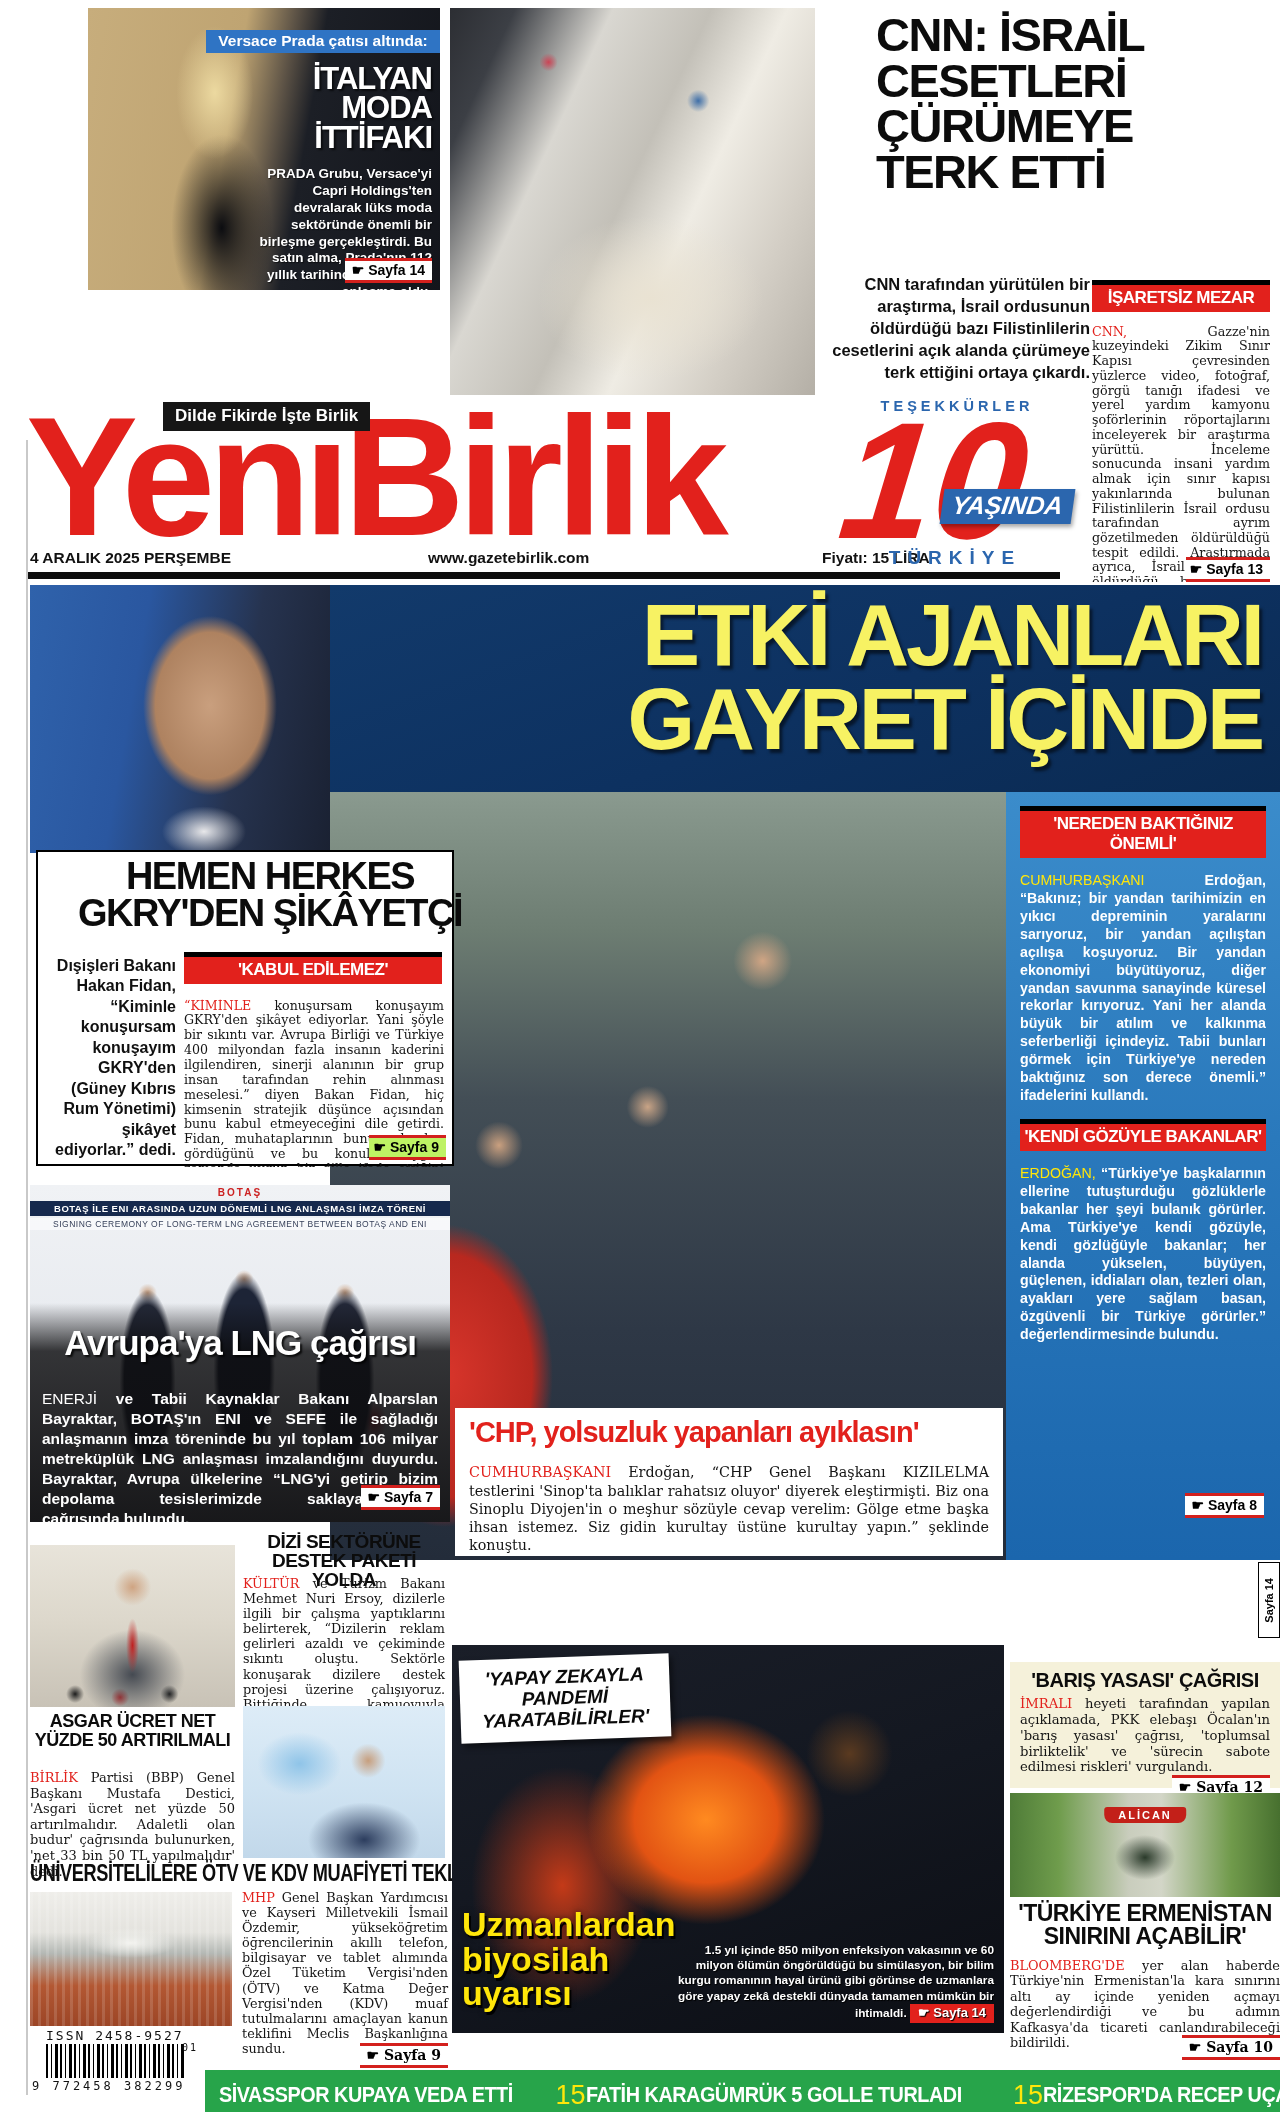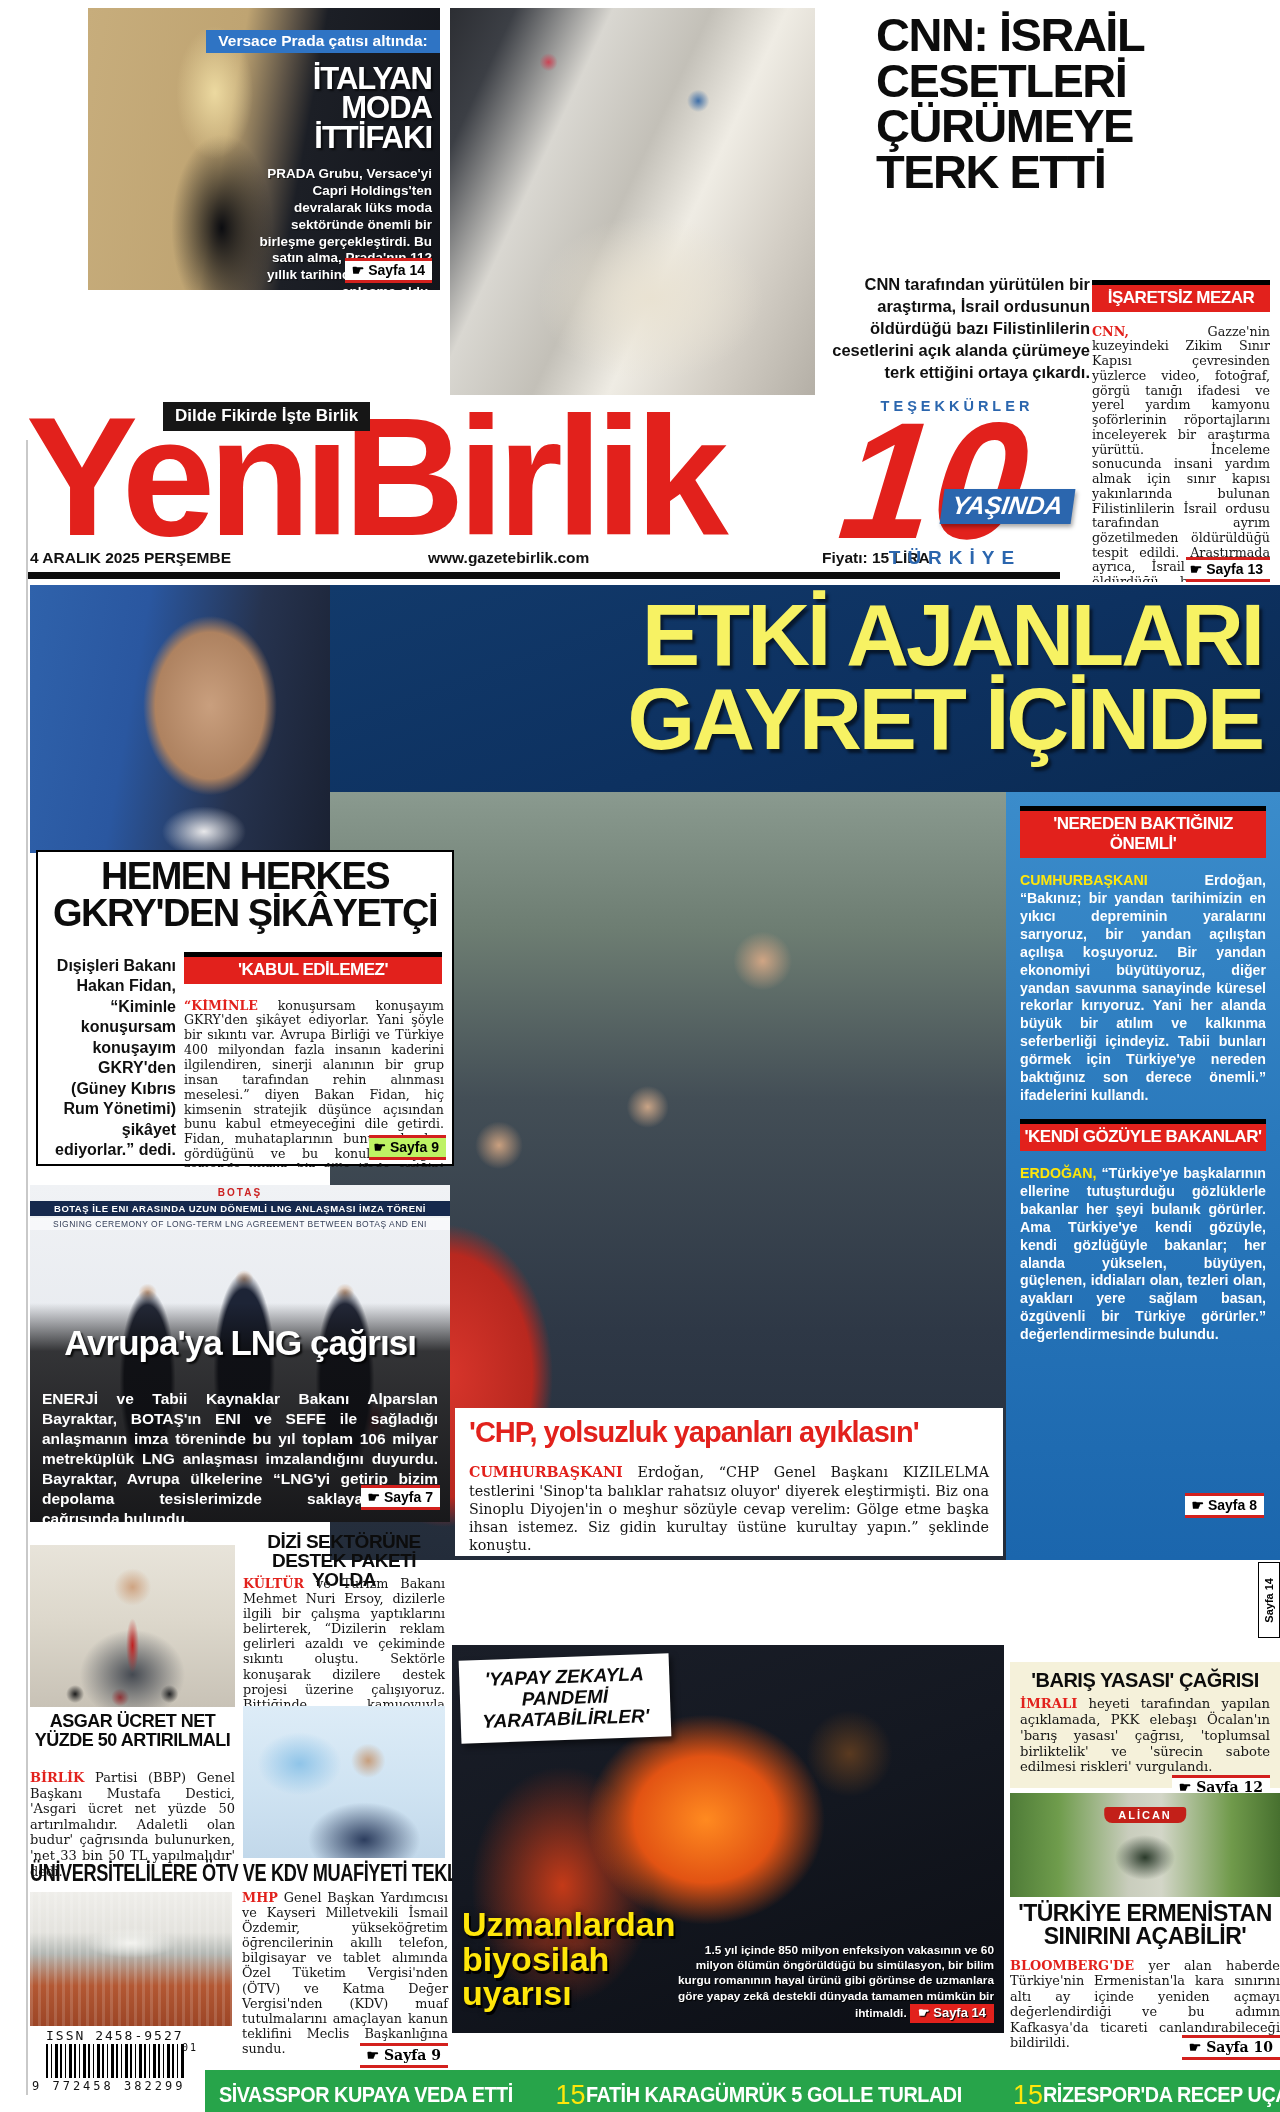--- a/index.html
+++ b/index.html
@@ -1,21 +1,21 @@
 <!DOCTYPE html>
 <html><head>
 <meta charset="utf-8">
 <style>
   html,body{margin:0;padding:0;background:#e9e9e9;}
   #page{position:relative;width:1280px;height:2112px;background:#fff;overflow:hidden;
         font-family:"Liberation Sans",sans-serif;color:#111;margin:0 auto;}
   .abs{position:absolute;}
   .photo{position:absolute;overflow:hidden;}
   .serif{font-family:"DejaVu Serif","Liberation Serif",serif;text-align:justify;color:#151515;}
-  .lead{color:#e2211c;font-weight:bold;}
+  .lead{color:#e2211c;font-weight:normal;}
   .hl{font-weight:bold;white-space:pre-line;}
   .pgref{display:inline-block;background:#fff;border-top:3px solid #d3201d;border-bottom:3px solid #d3201d;
          padding:0 7px;font-weight:bold;font-size:14px;color:#000;white-space:nowrap;line-height:1.35;}
   .pgref-red{display:inline-block;background:#e2211c;color:#fff;padding:1px 8px;font-weight:bold;font-size:13px;white-space:nowrap;}
   .redlabel{background:#e2211c;color:#fff;font-weight:bold;text-align:center;border-top:5px solid #000;
             font-size:17px;letter-spacing:-0.5px;padding:3px 4px 4px;}
   .ptr{font-weight:bold;}
   
   #versace{left:88px;top:8px;width:352px;height:282px;
     background:
@@ -80,21 +80,21 @@
   #blue-col{left:1006px;top:792px;width:274px;height:768px;
     background:linear-gradient(180deg,#3b8ccb 0%,#2a79bc 45%,#1b66ad 100%);
     padding:14px;box-sizing:border-box;}
   #main-deck{margin-top:28px;font-family:"DejaVu Serif",serif;font-weight:bold;color:#fff;
     font-size:21px;line-height:1.25;text-align:right;text-shadow:1px 2px 2px rgba(0,0,0,.45);}
   .bluebody{color:#fff;font-weight:bold;font-size:14.2px;line-height:1.26;text-align:justify;}
   #main-ref{position:absolute;right:16px;bottom:42px;}
   
   #gkry{left:36px;top:850px;width:414px;height:312px;border:2px solid #000;background:#fff;}
   #gkry-hl{position:absolute;left:0;top:6px;width:100%;text-align:center;font-size:38px;
-    line-height:0.98;letter-spacing:-1.5px;color:#0c0c0c;}
+    line-height:0.98;letter-spacing:-1.5px;color:#0c0c0c;padding-left:25px;}
   #gkry-deck{position:absolute;left:8px;top:104px;width:130px;text-align:right;font-weight:bold;
     font-size:16px;line-height:1.28;color:#101010;}
   #gkry-label{position:absolute;left:146px;top:100px;width:258px;box-sizing:border-box;}
   #gkry-body{position:absolute;left:146px;top:134px;width:260px;height:168px;overflow:hidden;
     font-size:12.6px;line-height:1.18;}
   #gkry-ref{position:absolute;right:6px;bottom:4px;background:#bef264;padding-left:5px;}
   
   #lng{left:30px;top:1185px;width:420px;height:337px;
     background:
       radial-gradient(ellipse 40px 130px at 28% 58%,#242938 0%,#242938 58%,rgba(36,41,56,0) 70%),

